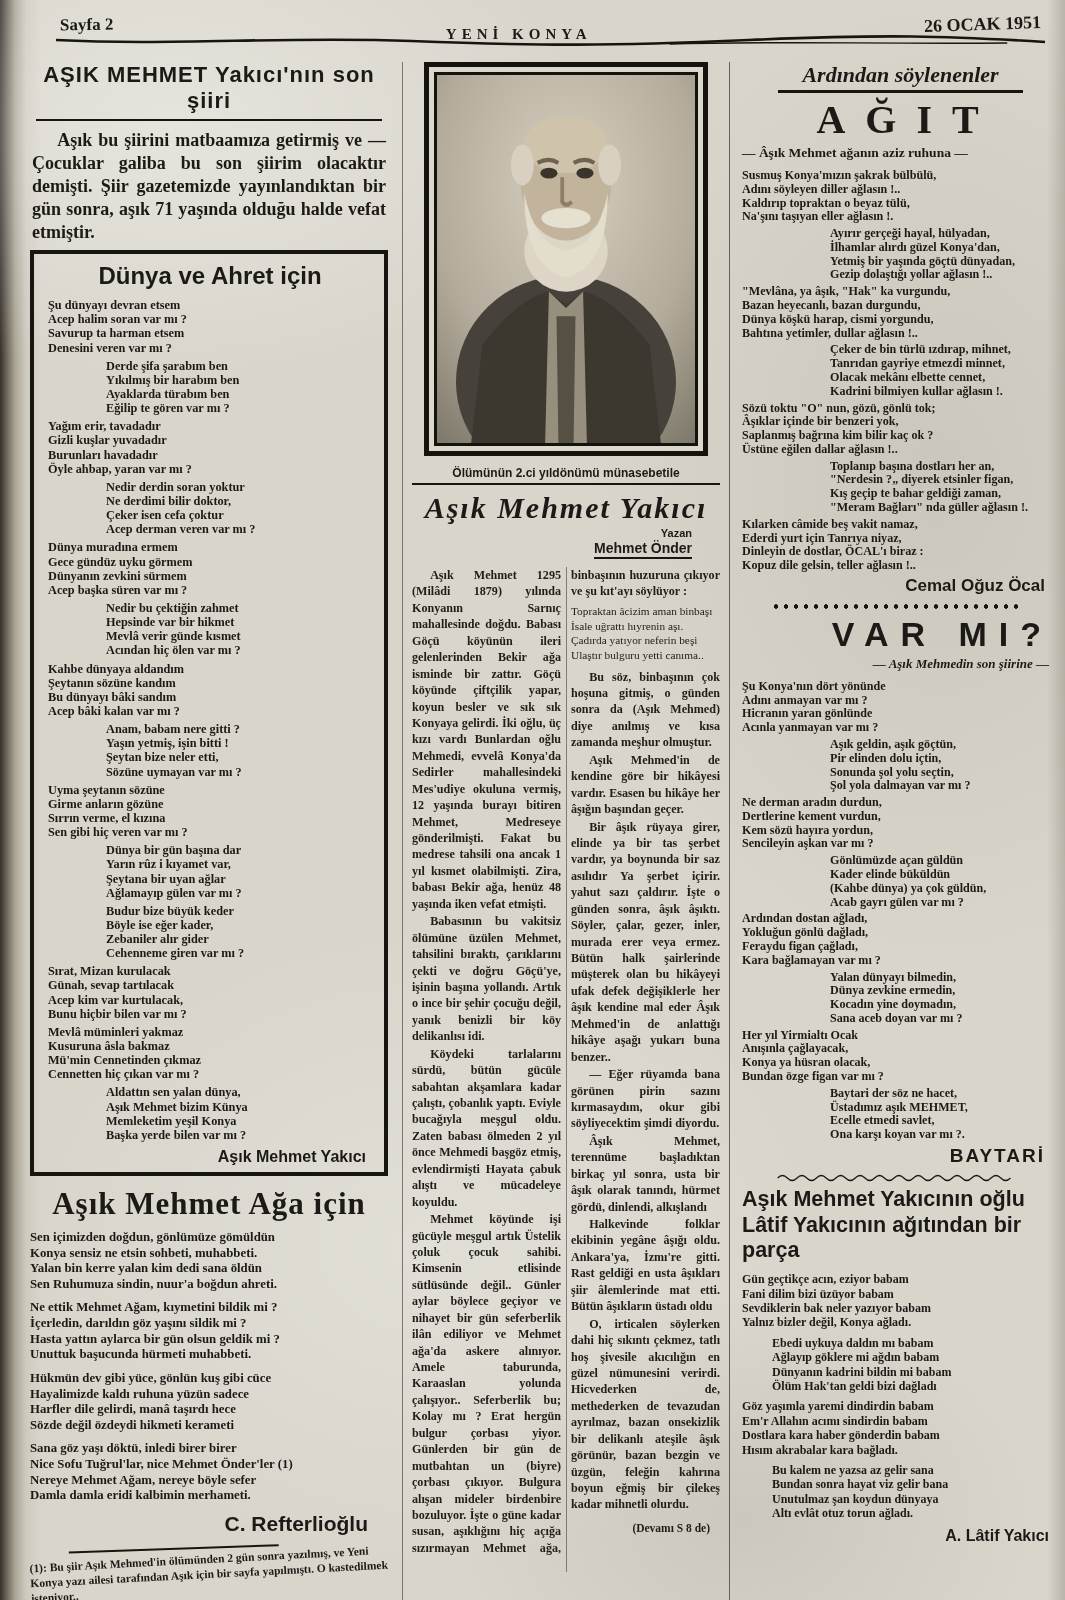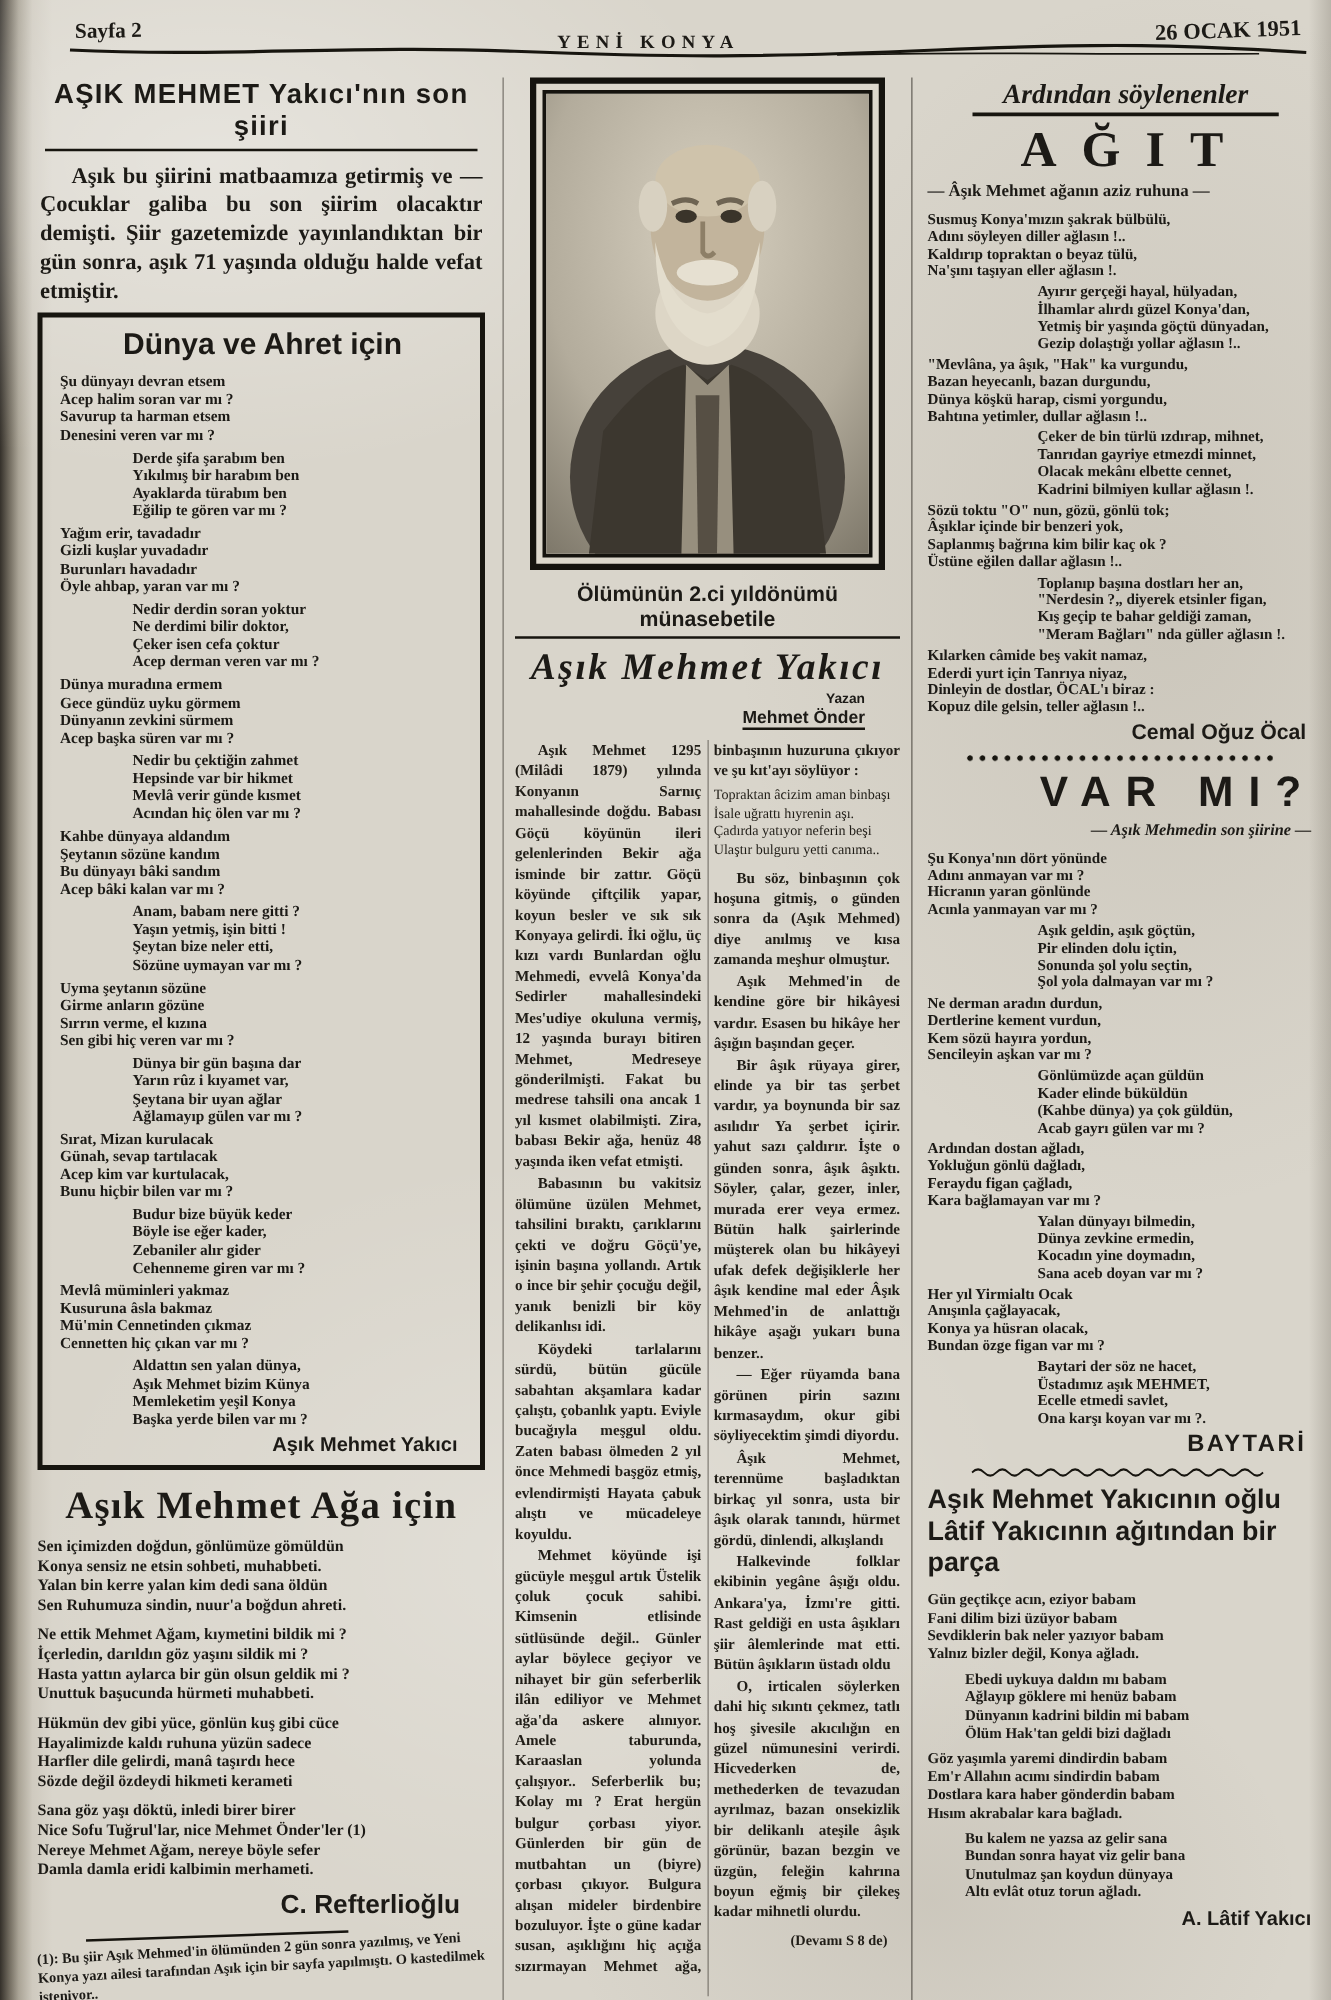--- a/index.html
+++ b/index.html
@@ -44,21 +44,21 @@
   .poem-box .sig { font-size:16px; margin-top:6px; padding-right:6px; }
   .aga-hed { font-weight:bold; font-size:31px; text-align:center; margin:10px 0 8px 0; letter-spacing:1px; }
   .aga .stanza { font-weight:bold; font-size:12.8px; line-height:1.22; margin-bottom:8px; }
   .aga .sig { font-size:21px; padding-right:20px; }
   .footnote { margin-top:10px; transform:rotate(-3deg); font-size:11.5px; font-weight:bold; line-height:1.3; }
   .footnote::before { content:""; display:block; width:210px; margin-left:40px; border-top:2px solid #17150f; margin-bottom:4px; transform:rotate(1deg); }
   
   .photo-frame { border:5px solid #15130e; background:#ddd8cc; padding:5px; margin:0 12px; }
   .photo-inner { border:3px solid #15130e; }
   .photo-inner svg { display:block; width:100%; height:368px; }
-  .caption { font-family:"Liberation Sans", sans-serif; font-weight:bold; font-size:17px; text-align:center;
+  .caption { font-family:"Liberation Sans", sans-serif; font-weight:bold; font-size:12px; text-align:center;
              border-bottom:2px solid #17150f; padding-bottom:3px; margin:10px 0 6px 0; }
   .art-title { font-weight:bold; font-style:italic; font-size:30px; text-align:center; letter-spacing:2px; }
   .byline { text-align:right; padding-right:28px; margin:2px 0 8px 0; }
   .byline .who  { font-family:"Liberation Sans", sans-serif; font-weight:bold; font-size:11px; }
   .byline .name { font-family:"Liberation Sans", sans-serif; font-weight:bold; font-size:14px; border-bottom:2px solid #17150f; display:inline-block; padding-bottom:1px; }
   .art-body { column-count:2; column-gap:10px; column-rule:1px solid rgba(40,36,30,.5); height:1005px; column-fill:auto;
               font-size:12.1px; line-height:1.36; text-align:justify; font-weight:bold; color:#201d17; }
   .art-body p { text-indent:1.5em; margin-bottom:1px; }
   .inline-verse { font-weight:normal; font-size:11.3px; line-height:1.3; margin:4px 0 6px 0; }
   .continuation { font-weight:bold; font-size:11.5px; text-align:right; padding-right:10px; margin-top:8px; }
@@ -202,37 +202,37 @@
             <div class="stanza ind">
               <div>
 
               <div>Dünya bir gün başına dar</div>
                 <div>Yarın rûz i kıyamet var,</div>
                 <div>Şeytana bir uyan ağlar</div>
                 <div>Ağlamayıp gülen var mı ?</div>
               </div>
             </div>
 
+            <div class="stanza ind">
+              <div>
+
+              <div>Budur bize büyük keder</div>
+                <div>Böyle ise eğer kader,</div>
+                <div>Zebaniler alır gider</div>
+                <div>Cehenneme giren var mı ?</div>
+              </div>
+            </div>
+
             <div class="stanza">
               <div>
 
               <div>Sırat, Mizan kurulacak</div>
                 <div>Günah, sevap tartılacak</div>
                 <div>Acep kim var kurtulacak,</div>
                 <div>Bunu hiçbir bilen var mı ?</div>
-              </div>
-            </div>
-
-            <div class="stanza ind">
-              <div>
-
-              <div>Budur bize büyük keder</div>
-                <div>Böyle ise eğer kader,</div>
-                <div>Zebaniler alır gider</div>
-                <div>Cehenneme giren var mı ?</div>
               </div>
             </div>
 
             <div class="stanza">
               <div>
 
               <div>Mevlâ müminleri yakmaz</div>
                 <div>Kusuruna âsla bakmaz</div>
                 <div>Mü'min Cennetinden çıkmaz</div>
                 <div>Cennetten hiç çıkan var mı ?</div>
@@ -558,21 +558,21 @@
                 <div>Fani dilim bizi üzüyor babam</div>
                 <div>Sevdiklerin bak neler yazıyor babam</div>
                 <div>Yalnız bizler değil, Konya ağladı.</div>
               </div>
             </div>
 
             <div class="stanza ind">
               <div>
 
               <div>Ebedi uykuya daldın mı babam</div>
-                <div>Ağlayıp göklere mi henüz babam</div>
+                <div>Ağlayıp göklere mi ağdın babam</div>
                 <div>Dünyanın kadrini bildin mi babam</div>
                 <div>Ölüm Hak'tan geldi bizi dağladı</div>
               </div>
             </div>
 
             <div class="stanza">
               <div>
 
               <div>Göz yaşımla yaremi dindirdin babam</div>
                 <div>Em'r Allahın acımı sindirdin babam</div>

